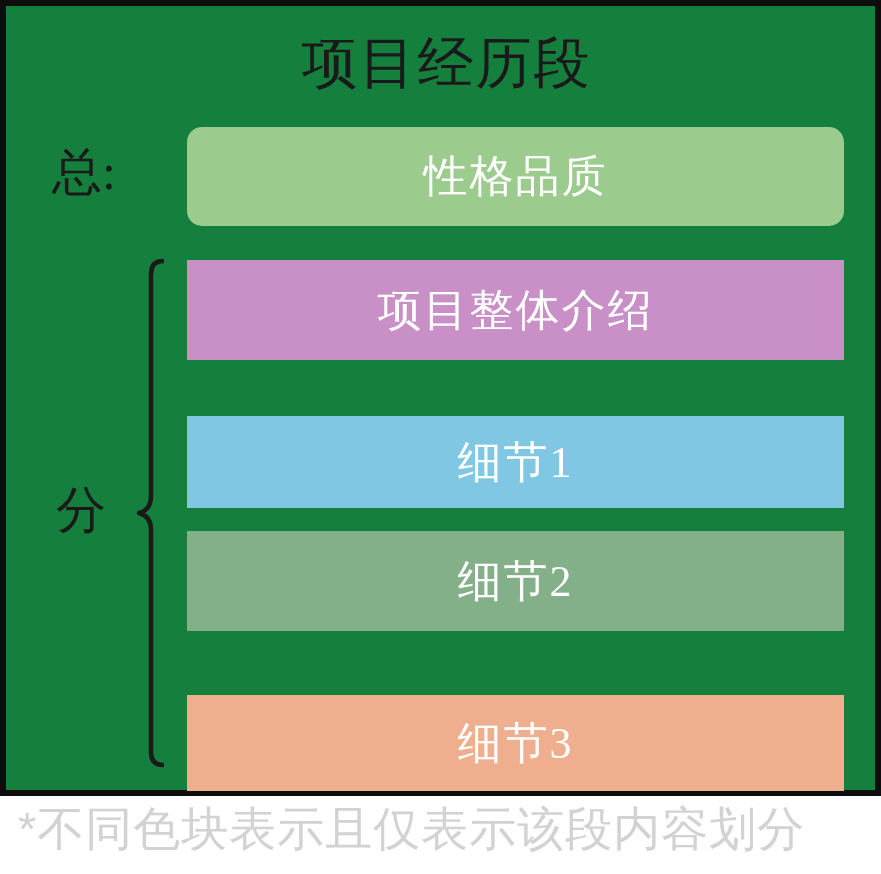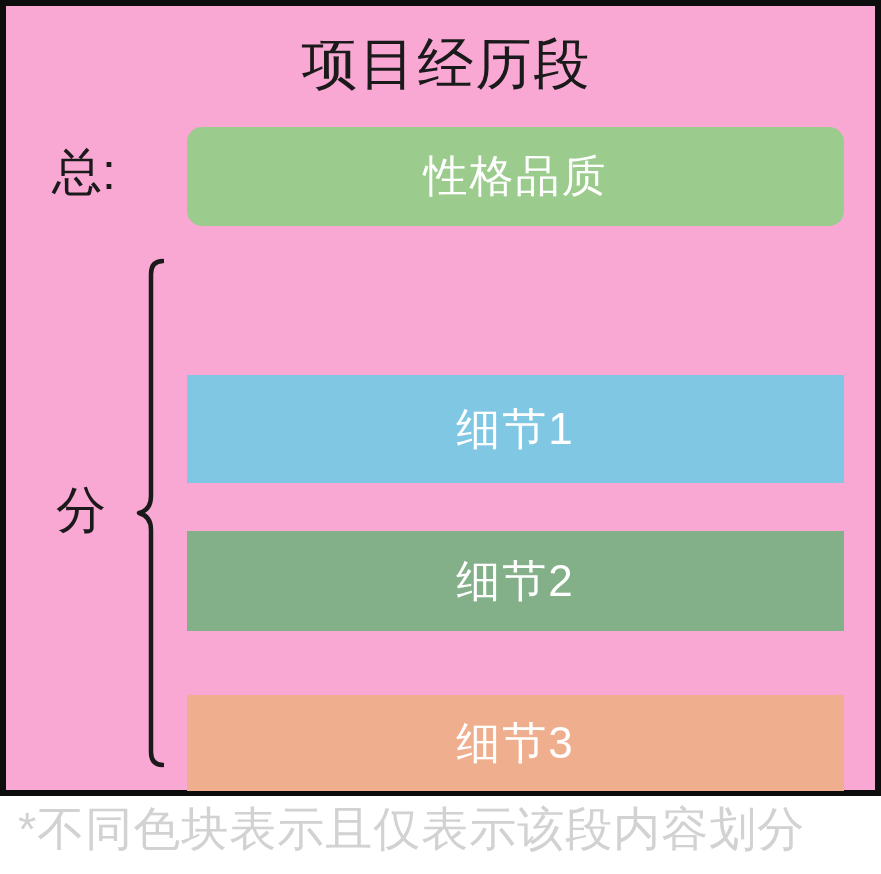--- a/index.html
+++ b/index.html
@@ -54,21 +54,21 @@
     left: 181px;
     width: 657px;
     display: flex;
     align-items: center;
     justify-content: center;
     font-size: 44px;
     letter-spacing: 2px;
   }
   .summary-block { top: 121px; height: 99px; border-radius: 15px; }
   .b0 { top: 254px; height: 100px; }
-  .b1 { top: 369px; height: 108px; }
+  .b1 { top: 410px; height: 92px; }
   .b2 { top: 525px; height: 100px; }
   .b3 { top: 661px; height: 96px; }
   .brace {
     position: absolute;
     left: 128px;
     top: 252px;
     width: 30px;
     height: 510px;
   }
   .footer-note {
@@ -80,36 +80,39 @@
     line-height: 1.25;
     letter-spacing: 1px;
     white-space: nowrap;
   }
 </style>
 </head>
 <body>
 
 <div class="canvas" style="background-color: rgb(255, 255, 255);">
 
-  <div class="frame" style="background-color: #f9a8d4; border-color: rgb(13, 13, 13);">
+  <div class="frame" style="background-color: #15803d; border-color: rgb(13, 13, 13); font-family: Liberation Serif, serif;">
 
     <div class="title" style="color: rgb(26, 26, 26);">项目经历段</div>
 
     <div class="side-label summary-label">总:</div>
 
     <div class="block summary-block" style="background-color: rgb(156, 203, 142); color: rgb(255, 255, 255);">
       <span>性格品质</span>
     </div>
 
     <div class="side-label detail-label">分</div>
 
     <svg class="brace" viewBox="0 0 30 510" preserveAspectRatio="none">
       <path d="M 29 3 Q 17 3 17 16 L 17 238 Q 17 252 5 255 Q 17 258 17 272 L 17 494 Q 17 507 29 507" fill="none" stroke="#1a1a1a" stroke-width="4.5" stroke-linecap="round" stroke-linejoin="round"></path>
     </svg>
 
+    <div class="block detail-block b0" style="background-color: rgb(201, 143, 199); color: rgb(255, 255, 255);">
+      <span>项目整体介绍</span>
+    </div>
 
     <div class="block detail-block b1" style="background-color: rgb(128, 199, 228); color: rgb(255, 255, 255);">
       <span>细节1</span>
     </div>
 
     <div class="block detail-block b2" style="background-color: rgb(131, 175, 137); color: rgb(255, 255, 255);">
       <span>细节2</span>
     </div>
 
     <div class="block detail-block b3" style="background-color: rgb(239, 175, 142); color: rgb(255, 255, 255); margin-top: 28px;">

